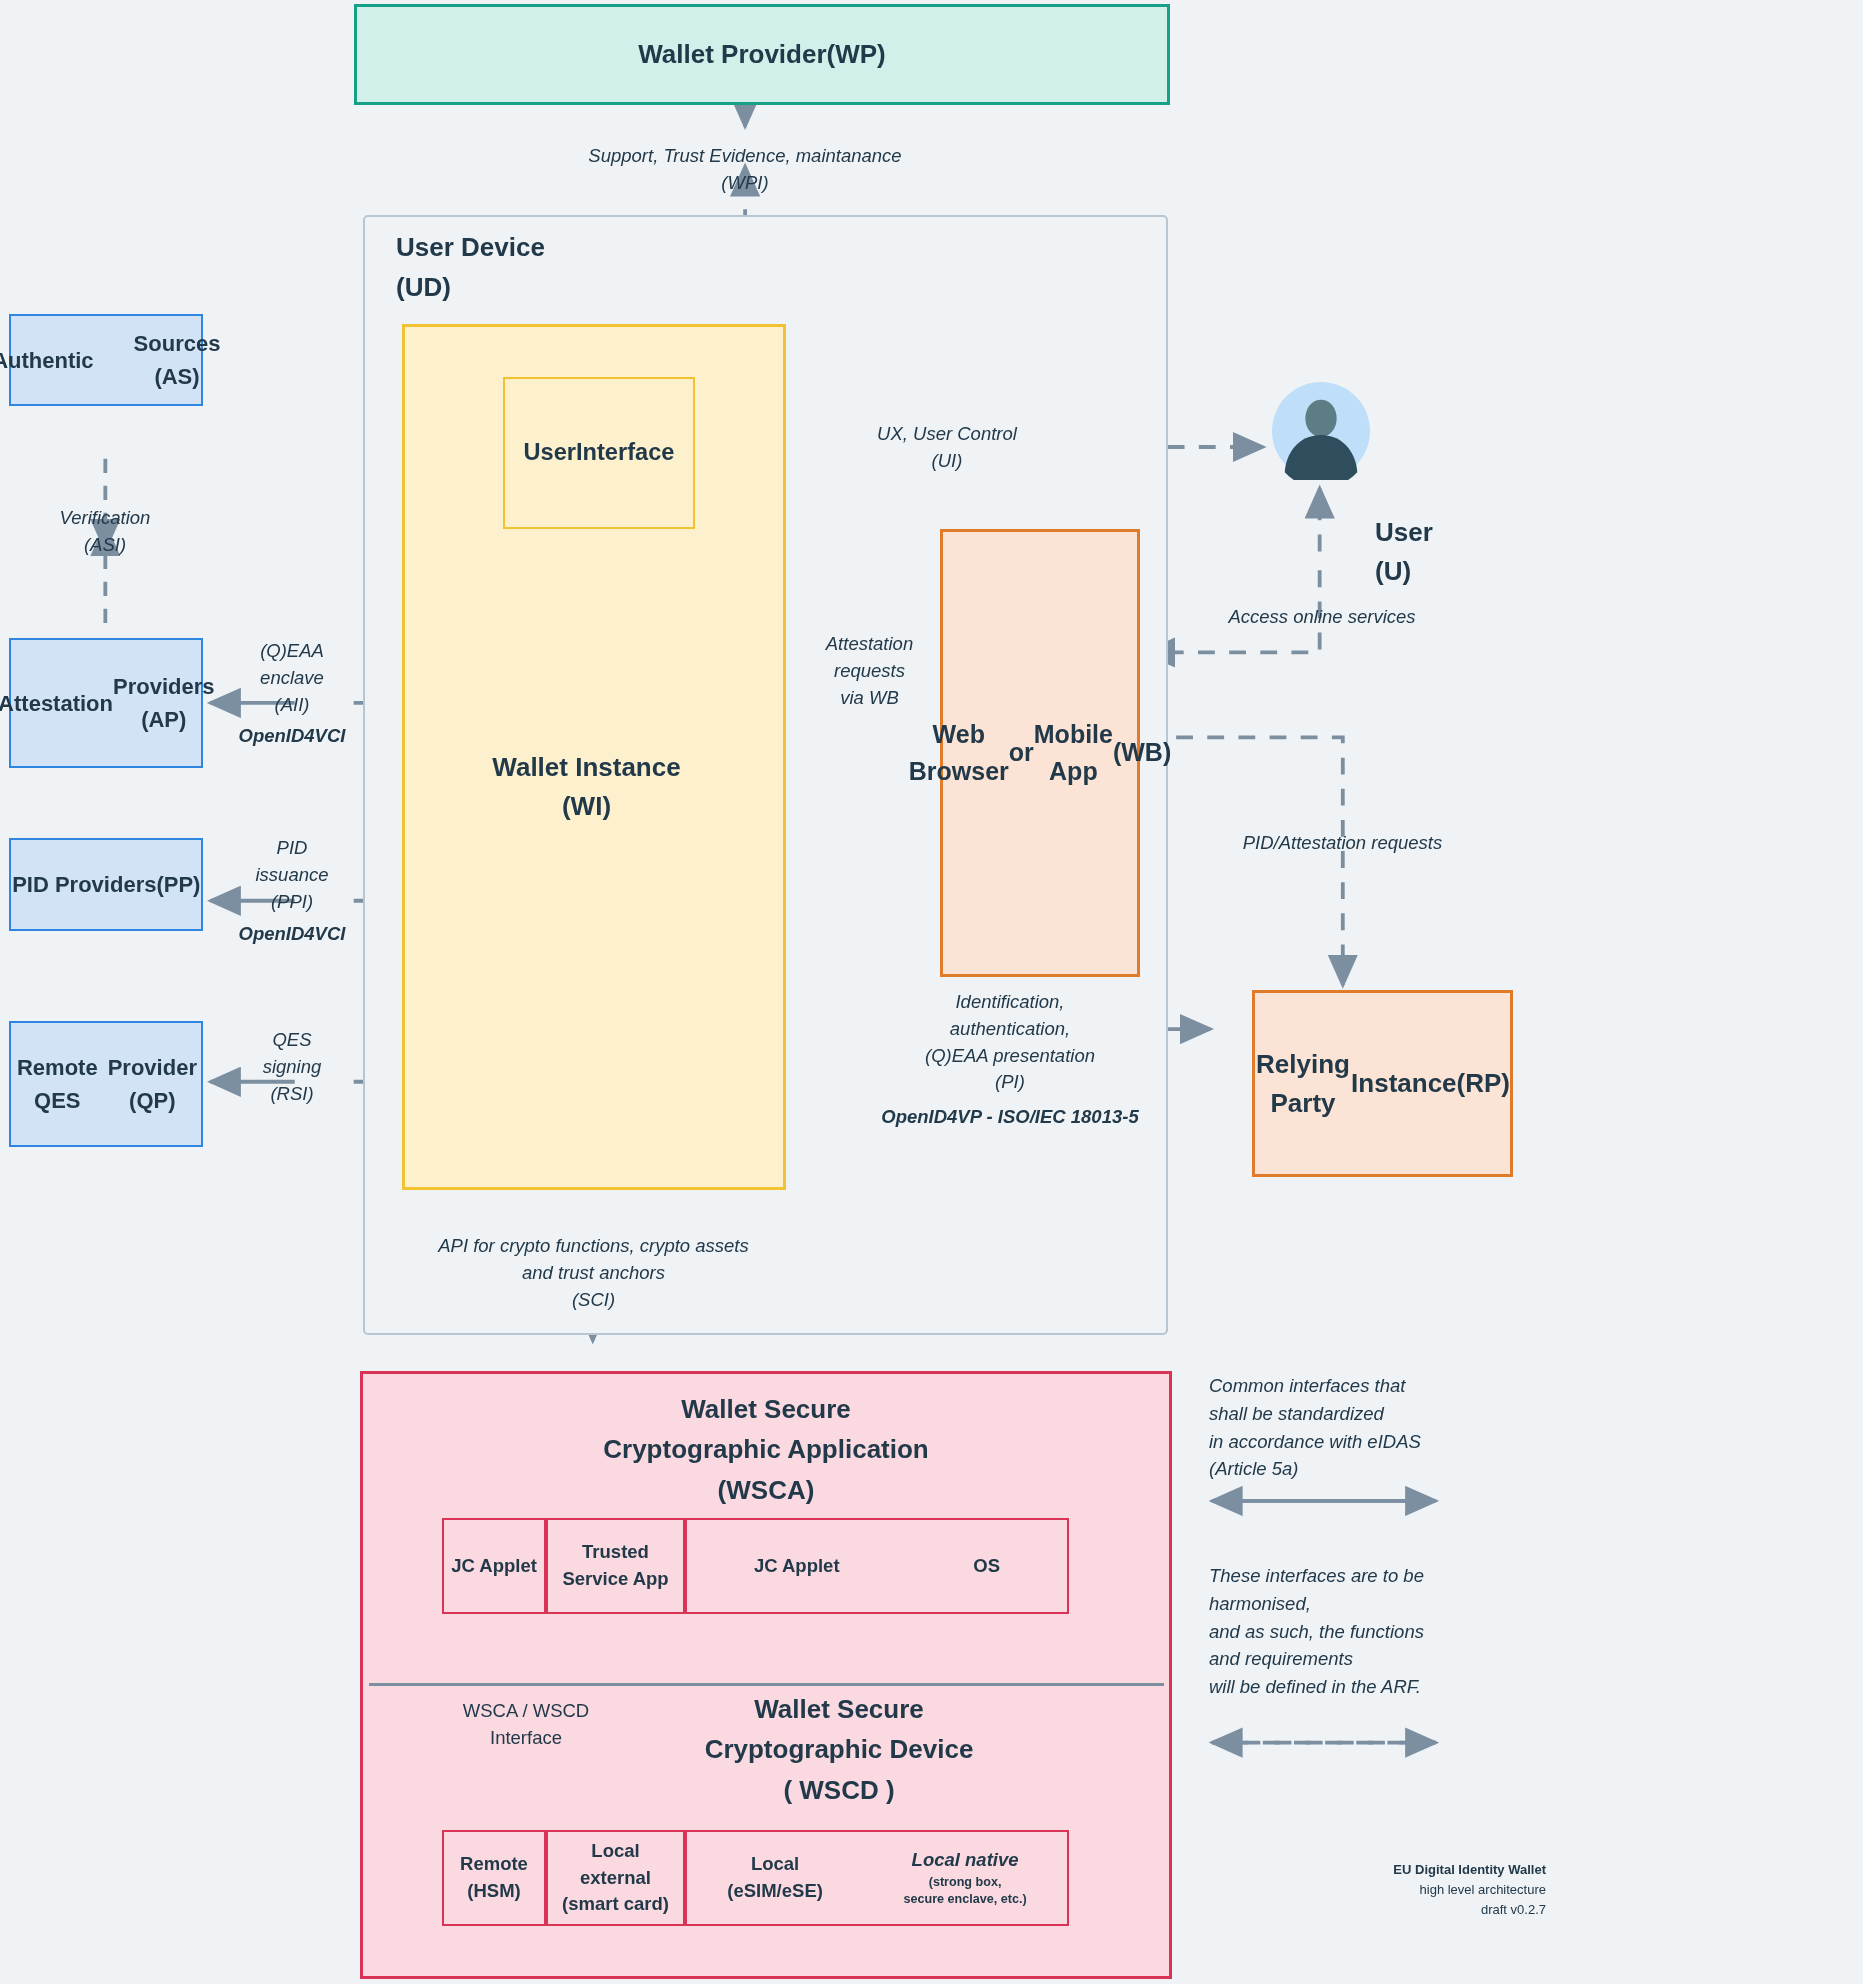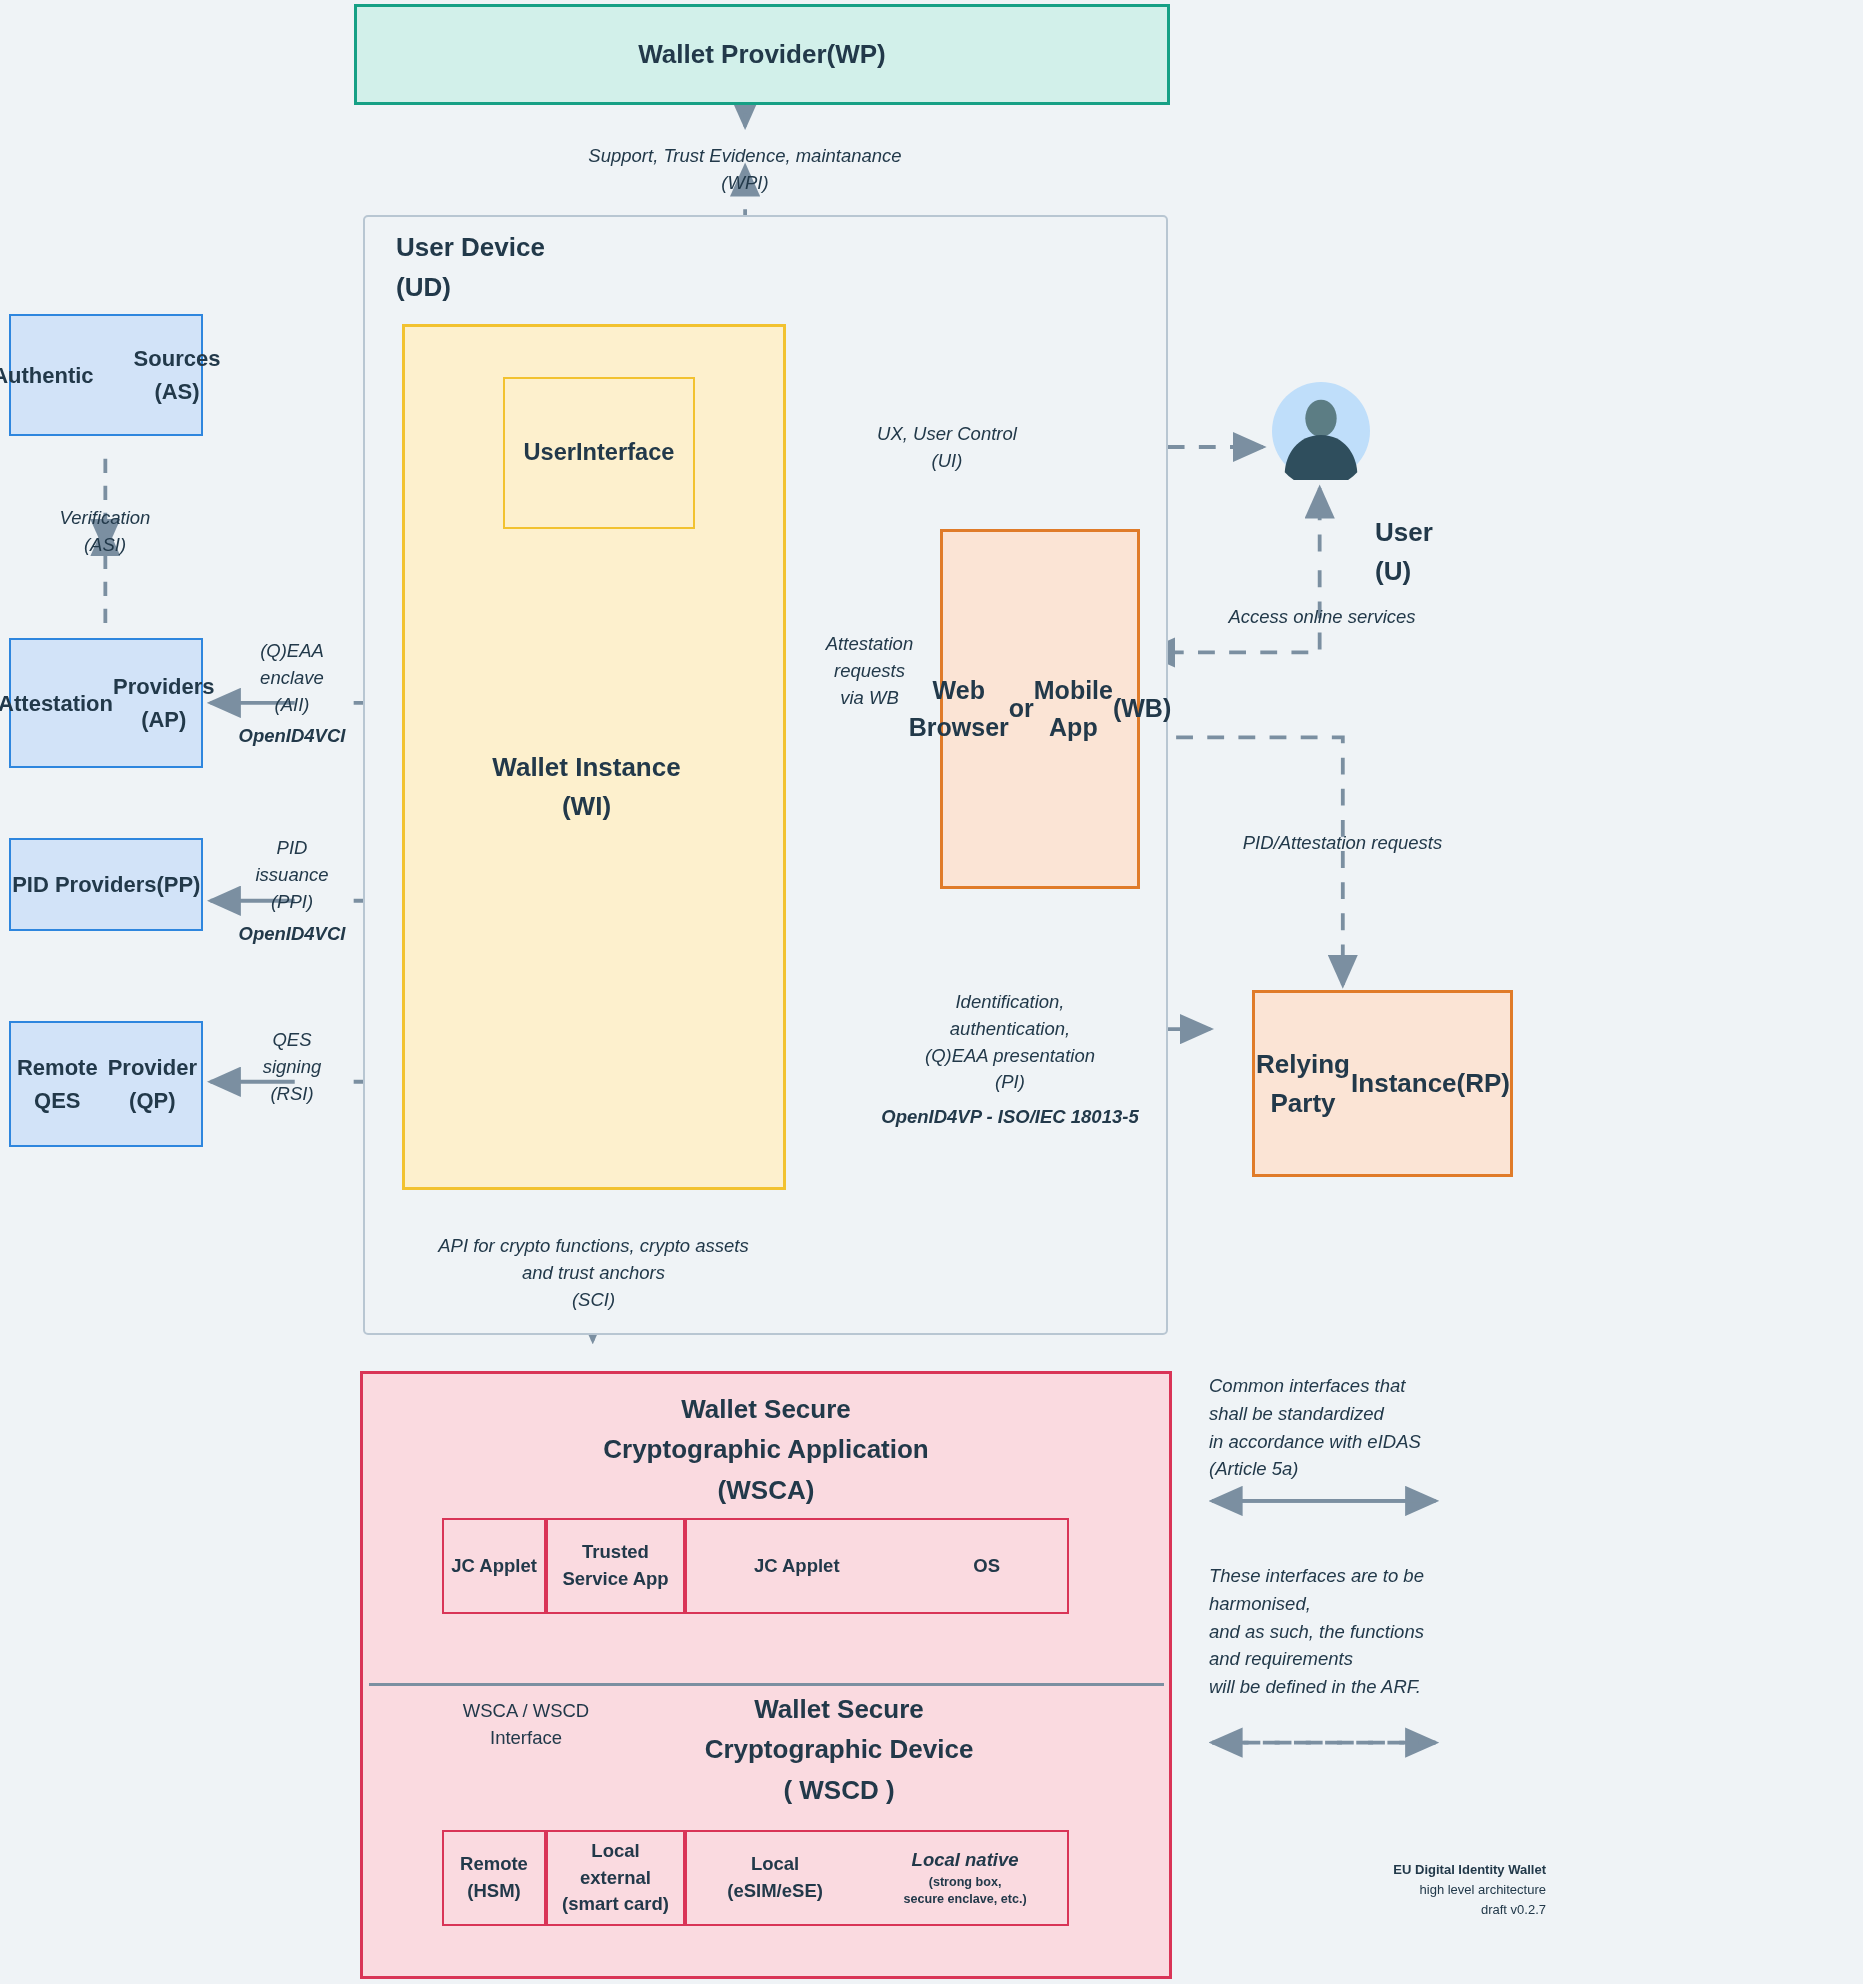--- a/index.html
+++ b/index.html
@@ -59,35 +59,35 @@
     justify-content:flex-start;
     font-size:26px;
   }
   #wi-label{position:absolute;left:0;right:15px;top:421px;font-size:26px;font-weight:bold;line-height:1.5;}
   #ui{
     left:503px;top:377px;width:192px;height:152px;
     background:#fdf0cd;border:2.9px solid #f2c230;
     font-size:23.6px;
   }
   #wb{
-    left:940px;top:529px;width:200px;height:360px;
+    left:940px;top:529px;width:200px;height:448px;
     background:#fbe4d5;border:3.4px solid #e07b29;
     font-size:25px;
   }
   #rp{
     left:1214px;top:990px;width:261px;height:187px;
     background:#fbe4d5;border:3.4px solid #e07b29;
     font-size:26px;
     margin-left:38px;
   }
   .blue{
     background:#d2e3f8;border:2.9px solid #2e86de;
     font-size:22px;
   }
-  #as{left:9.3px;top:314px;width:194px;height:122px;gap:40px;}
+  #as{left:9.3px;top:314px;width:194px;height:92px;gap:40px;}
   #ap{left:9.3px;top:638px;width:194px;height:130px;}
   #pp{left:9.3px;top:838px;width:194px;height:93px;}
   #qp{left:9.3px;top:1021px;width:194px;height:126px;}
 
   #wsca{
     left:360px;top:1371px;width:812px;height:608px;
     background:#fadae0;border:3.4px solid #d93457;
     display:block;
   }
   #wsca-title{

